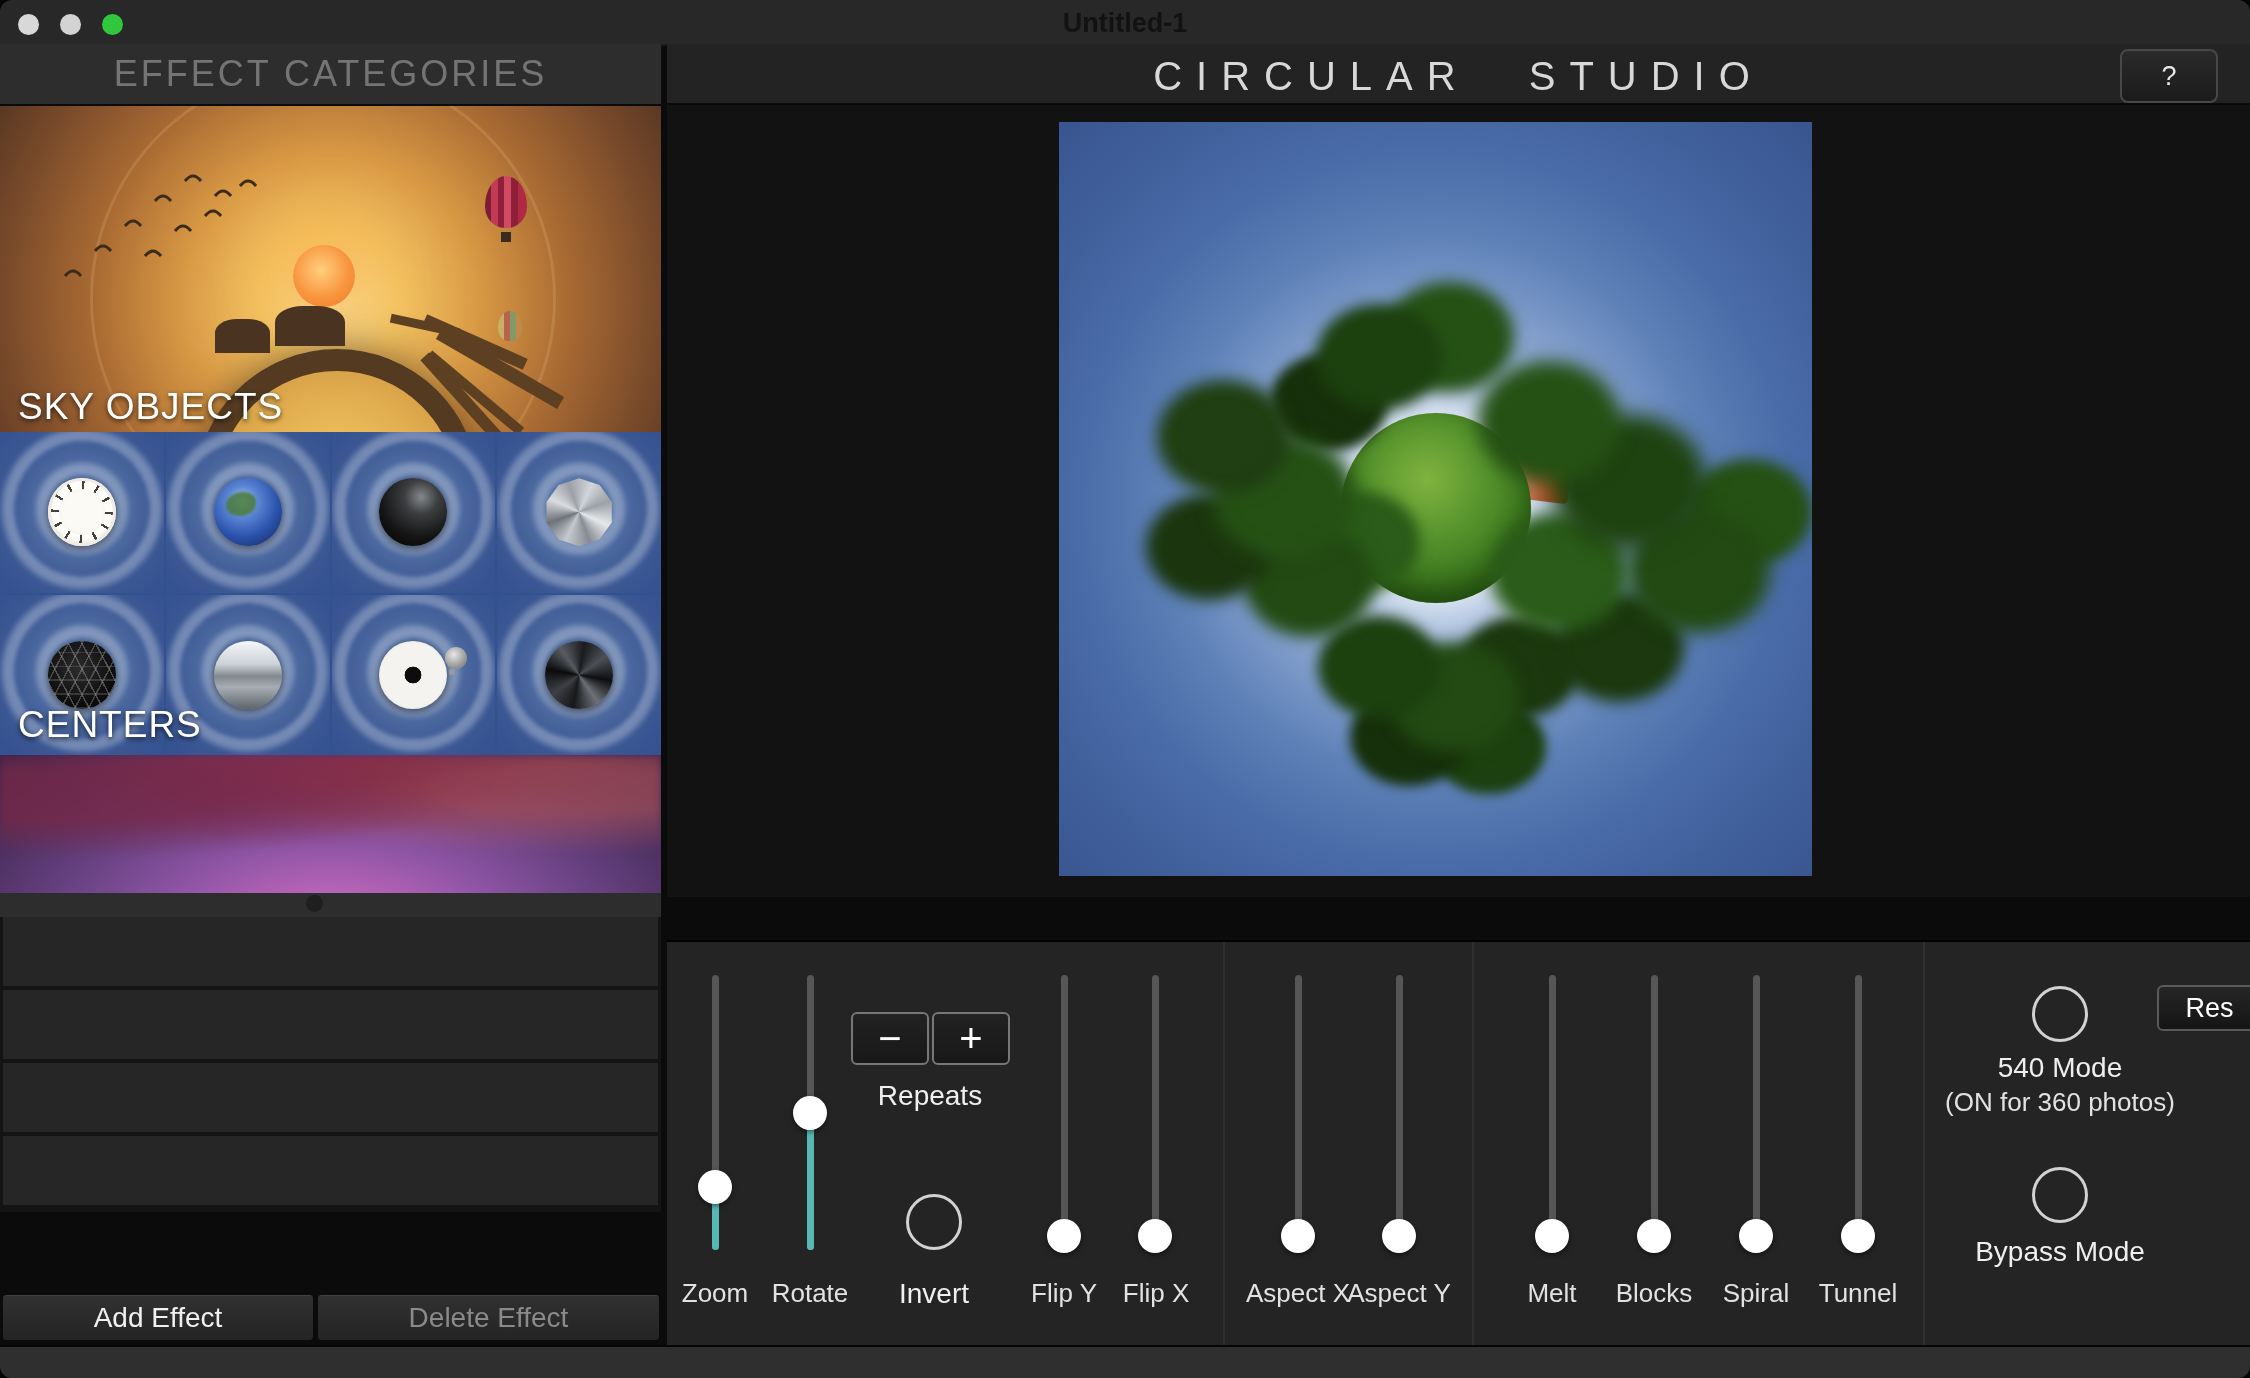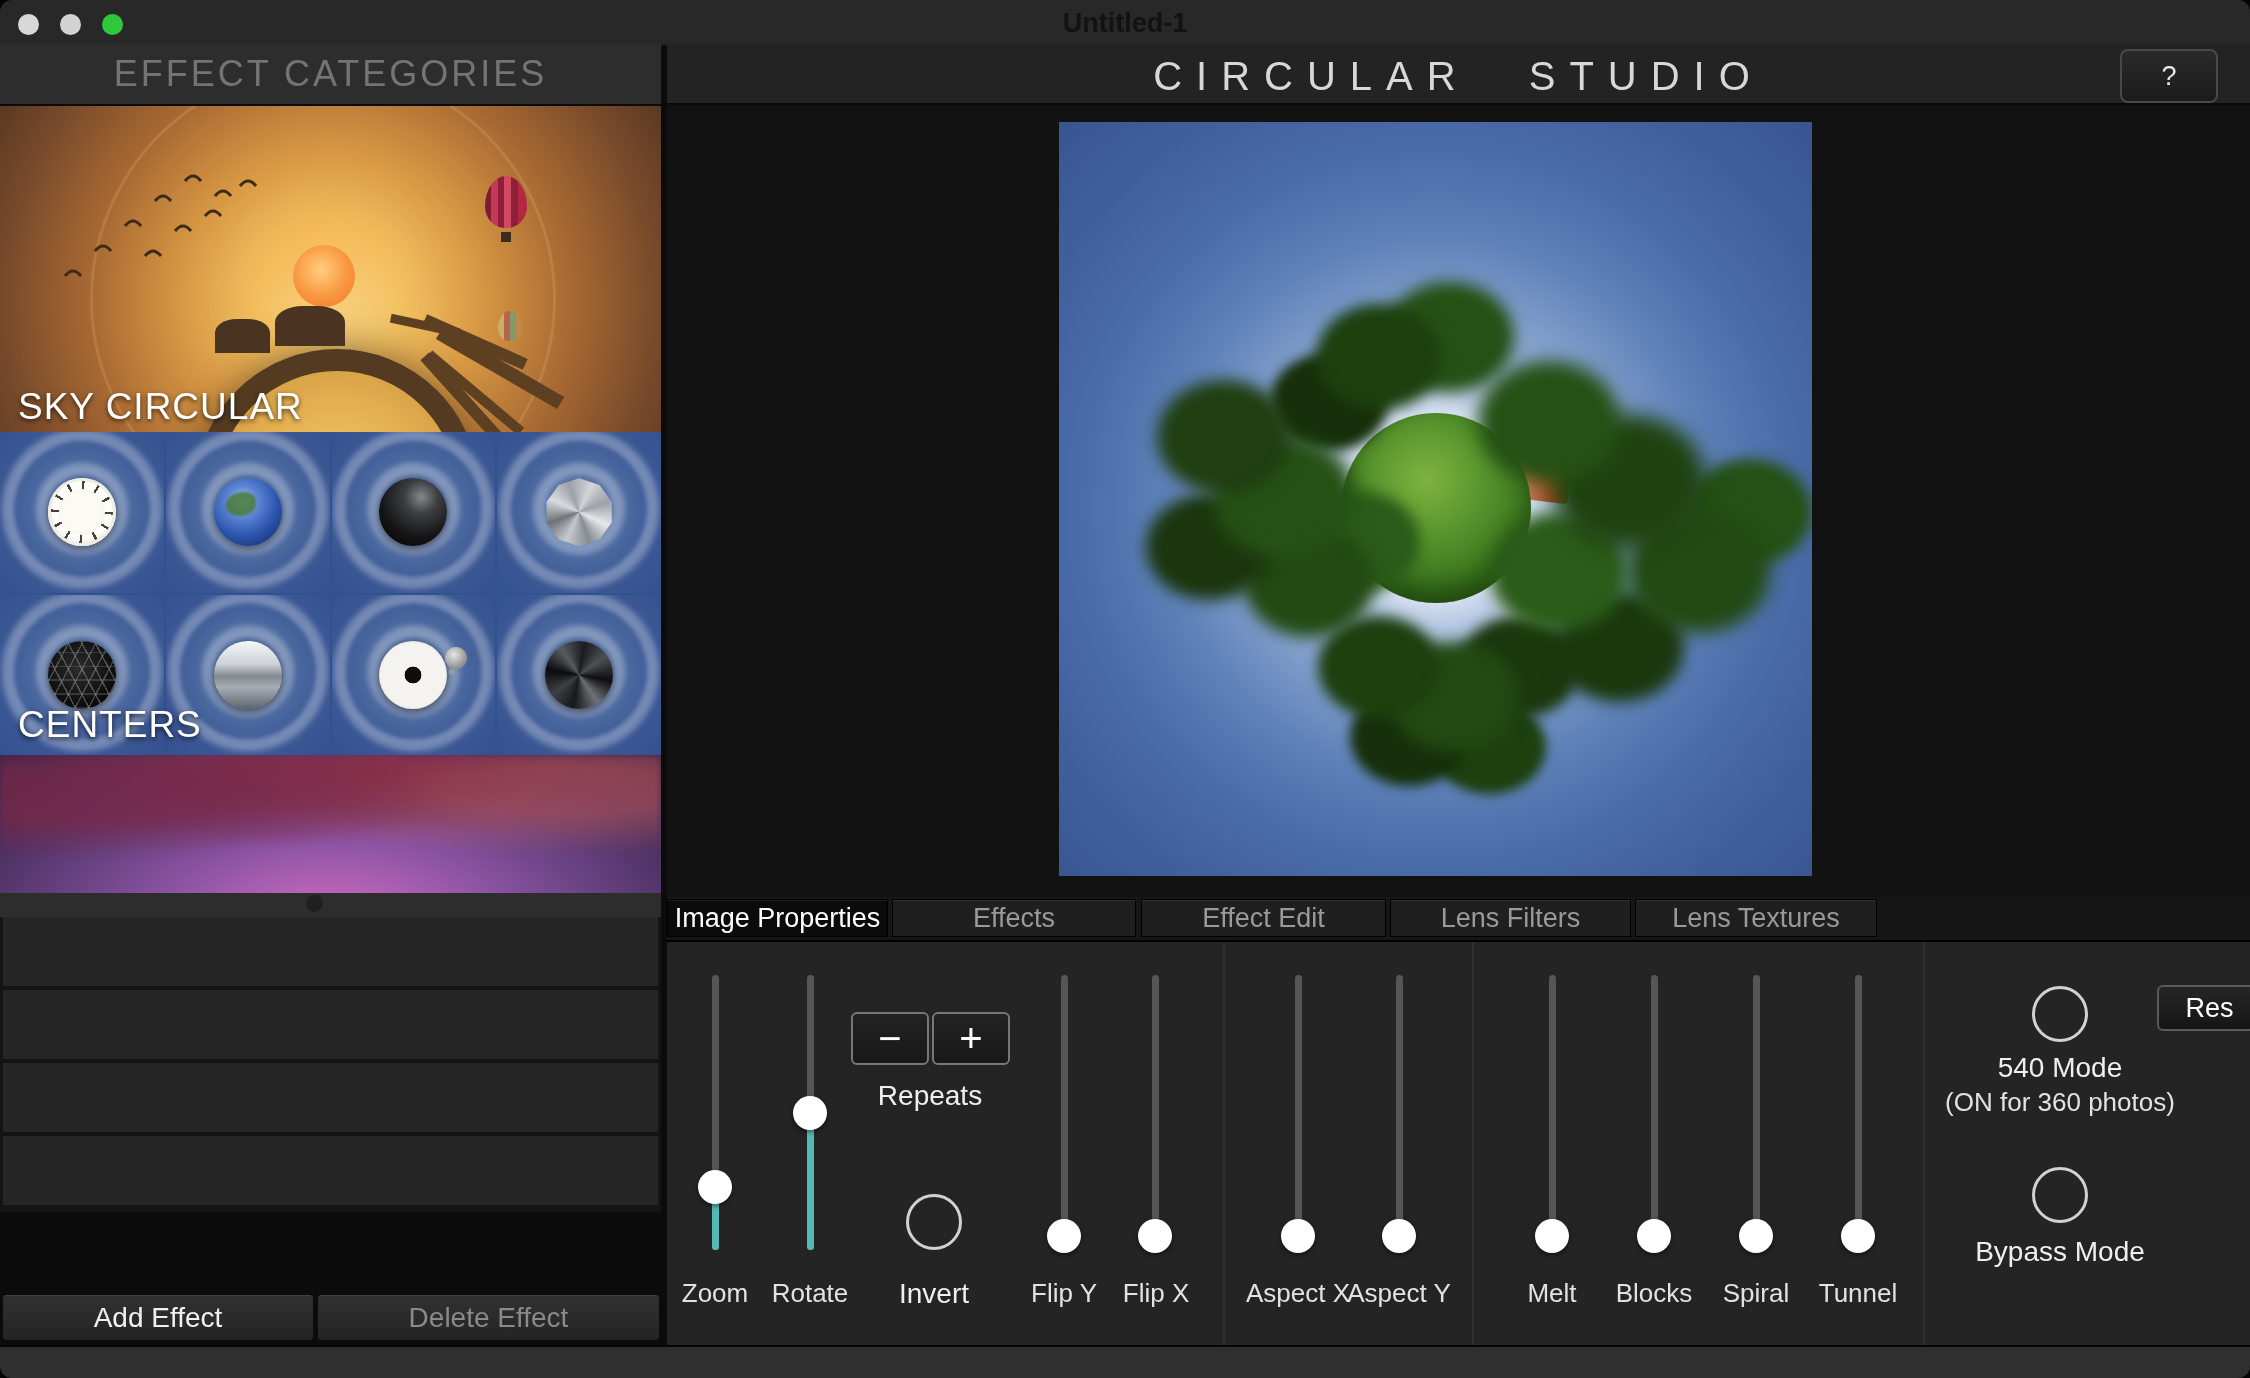--- a/index.html
+++ b/index.html
@@ -215,21 +215,21 @@
     <div class="balloon"></div>
     <div class="balloon-sm"></div>
     <div class="ring"></div>
     <div class="blob" style="left:215px;top:213px;width:55px;height:34px"></div>
     <div class="blob" style="left:275px;top:200px;width:70px;height:40px"></div>
     <div class="spike" style="left:420px;top:230px;width:110px;height:12px;transform:rotate(24deg)"></div>
     <div class="spike" style="left:430px;top:255px;width:140px;height:14px;transform:rotate(30deg)"></div>
     <div class="spike" style="left:415px;top:282px;width:120px;height:10px;transform:rotate(40deg)"></div>
     <div class="spike" style="left:400px;top:300px;width:150px;height:12px;transform:rotate(48deg)"></div>
     <div class="spike" style="left:390px;top:215px;width:70px;height:9px;transform:rotate(12deg)"></div>
-    <div class="cat-label" style="top:280px">SKY CIRCULAR</div>
+    <div class="cat-label" style="top:280px">SKY OBJECTS</div>
   </div>
 
   <div class="abs cat centers">
     <div class="cgrid" id="centers-grid">
           <div class="ctile">
             <div class="obj obj-clock-sphere"></div>
           </div>
           <div class="ctile">
             <div class="obj obj-earth-sphere"></div>
           </div>
@@ -279,27 +279,20 @@
 
   <div class="abs canvas">
     <div class="photo">
       <div class="lightpatch"></div>
       <div class="house"></div>
       <div class="planet"></div>
       <div class="foliage"></div>
     </div>
   </div>
 
-  <div class="abs tabbar" id="tabbar">
-        <div class="tab selected" style="left: 0px; width: 221px;">Image Properties</div>
-        <div class="tab" style="left: 225px; width: 244px;">Effects</div>
-        <div class="tab" style="left: 474px; width: 245px;">Effect Edit</div>
-        <div class="tab" style="left: 723px; width: 241px;">Lens Filters</div>
-        <div class="tab" style="left: 968px; width: 242px;">Lens Textures</div>
-      </div>
 
   <div class="abs content" id="content">
     <div class="vdiv" style="left:556px"></div>
     <div class="vdiv" style="left:805px"></div>
     <div class="vdiv" style="left:1256px"></div>
 
     <div class="rep-btn" style="left:184px;top:70px">−</div>
     <div class="rep-btn" style="left:265px;top:70px">+</div>
     <div class="ctl-label" style="left:178px;top:138px;width:170px">Repeats</div>
 

